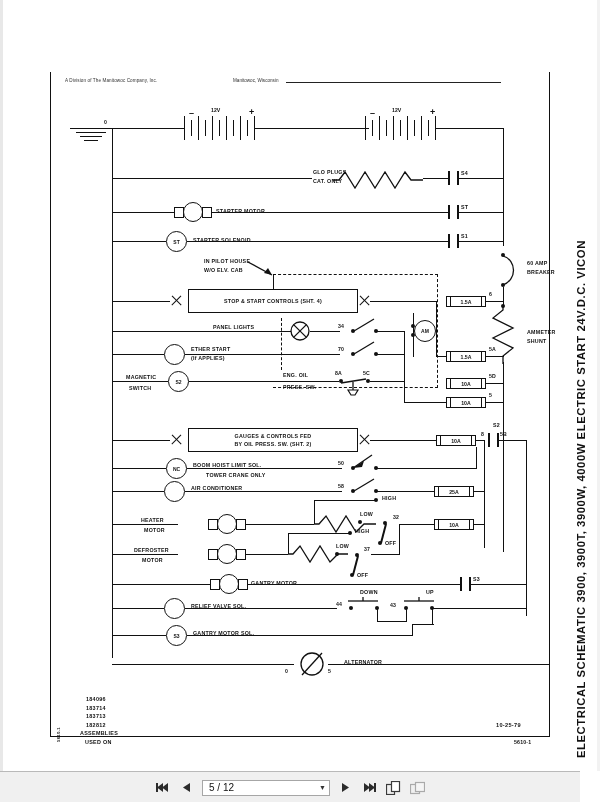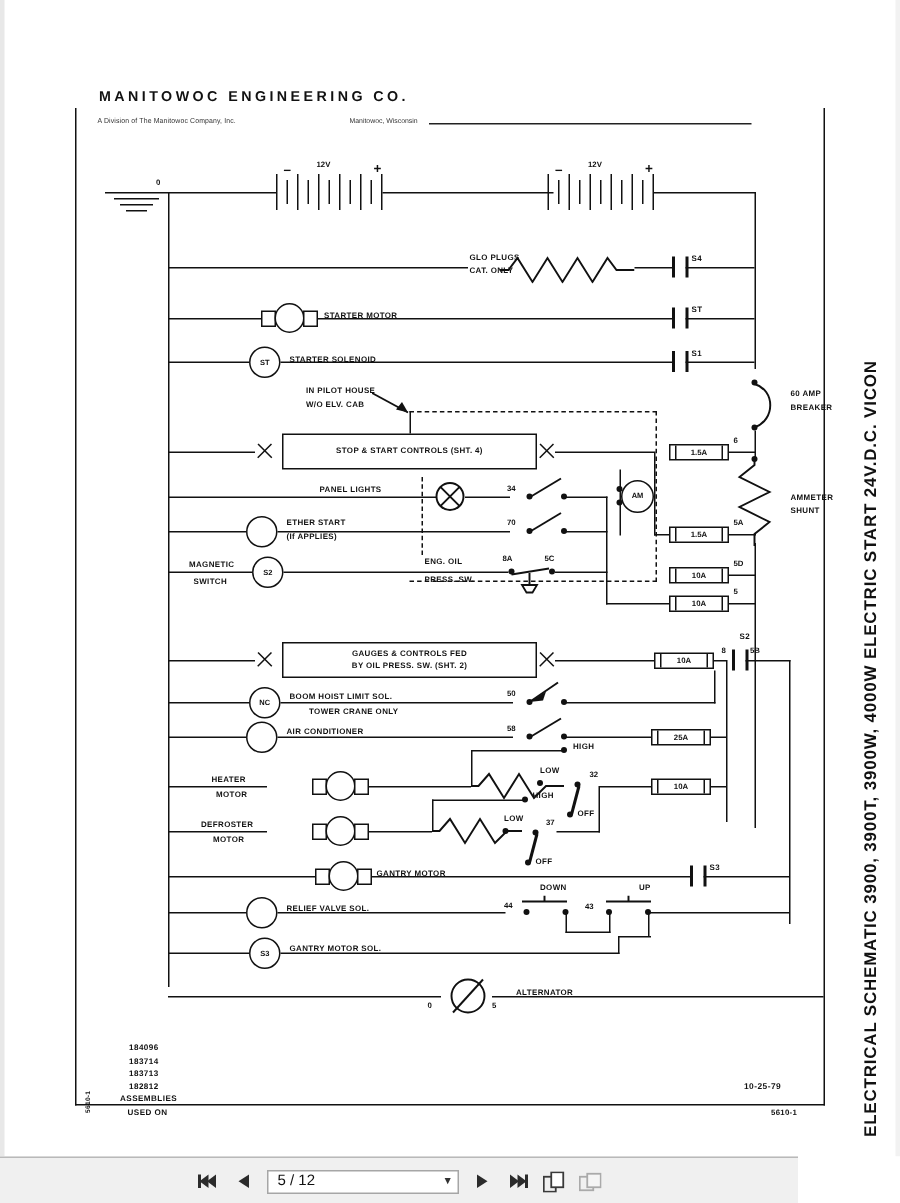--- a/index.html
+++ b/index.html
@@ -58,41 +58,40 @@
   .termpair{position:absolute;}
   .termpair i{position:absolute;top:0;width:1.6px;height:14px;background:#111;}
 
   .partlist{position:absolute;font-size:5.4px;font-weight:bold;color:#111;line-height:8.6px;letter-spacing:.3px;}
   .footdate{position:absolute;font-size:5.6px;font-weight:bold;color:#111;letter-spacing:.3px;}
   .footnum{position:absolute;font-size:5.2px;font-weight:bold;color:#111;letter-spacing:.2px;}
   .sidecode{position:absolute;font-size:4.4px;font-weight:bold;color:#111;letter-spacing:.2px;
     transform-origin:left top;transform:rotate(-90deg);white-space:nowrap;}
 
   
-  #toolbar{position:absolute;left:0;top:771px;width:532px;height:31px;background:#f0f0f0;
+  #toolbar{position:absolute;left:0;top:771px;width:580px;height:31px;background:#f0f0f0;
     border-top:1px solid #b9b9b9;display:flex;align-items:center;justify-content:center;gap:7px;}
   .tbtn{width:17px;height:18px;display:flex;align-items:center;justify-content:center;
     color:#2b2b2b;cursor:pointer;}
   .tbtn svg{display:block;}
   .tbtn.dis{opacity:.38;}
   #pagebox{width:128px;height:16px;background:#fff;border:1px solid #a6a6a6;
     display:flex;align-items:center;justify-content:space-between;padding:0 3px 0 6px;box-sizing:border-box;}
   #pagebox span{font-size:10px;color:#111;font-family:"Liberation Sans",sans-serif;}
   #pagebox .arrw{font-size:7px;color:#333;}
 </style>
 </head>
 <body>
 
 <div id="viewer">
   <div id="page-edge-l"></div>
   <div id="page-edge-r"></div>
 
   <div id="sheet">
 
-    <div class="hdr-title">MANITOWOC ENGINEERING CO.</div>
     <div class="hdr-sub1">A Division of The Manitowoc Company, Inc.</div>
     <div class="hdr-sub2">Manitowoc, Wisconsin</div>
     <div class="hdr-rule"></div>
 
     <div class="fr-v" style="left:42px;top:66px;height:665px;"></div>
     <div class="fr-h" style="left:42px;top:730px;width:500px;"></div>
     <div class="fr-v" style="left:541px;top:66px;height:665px;"></div>
 
     <div id="side-title">
       <span>ELECTRICAL SCHEMATIC 3900, 3900T, 3900W, 4000W  ELECTRIC START 24V.D.C. VICON</span>

